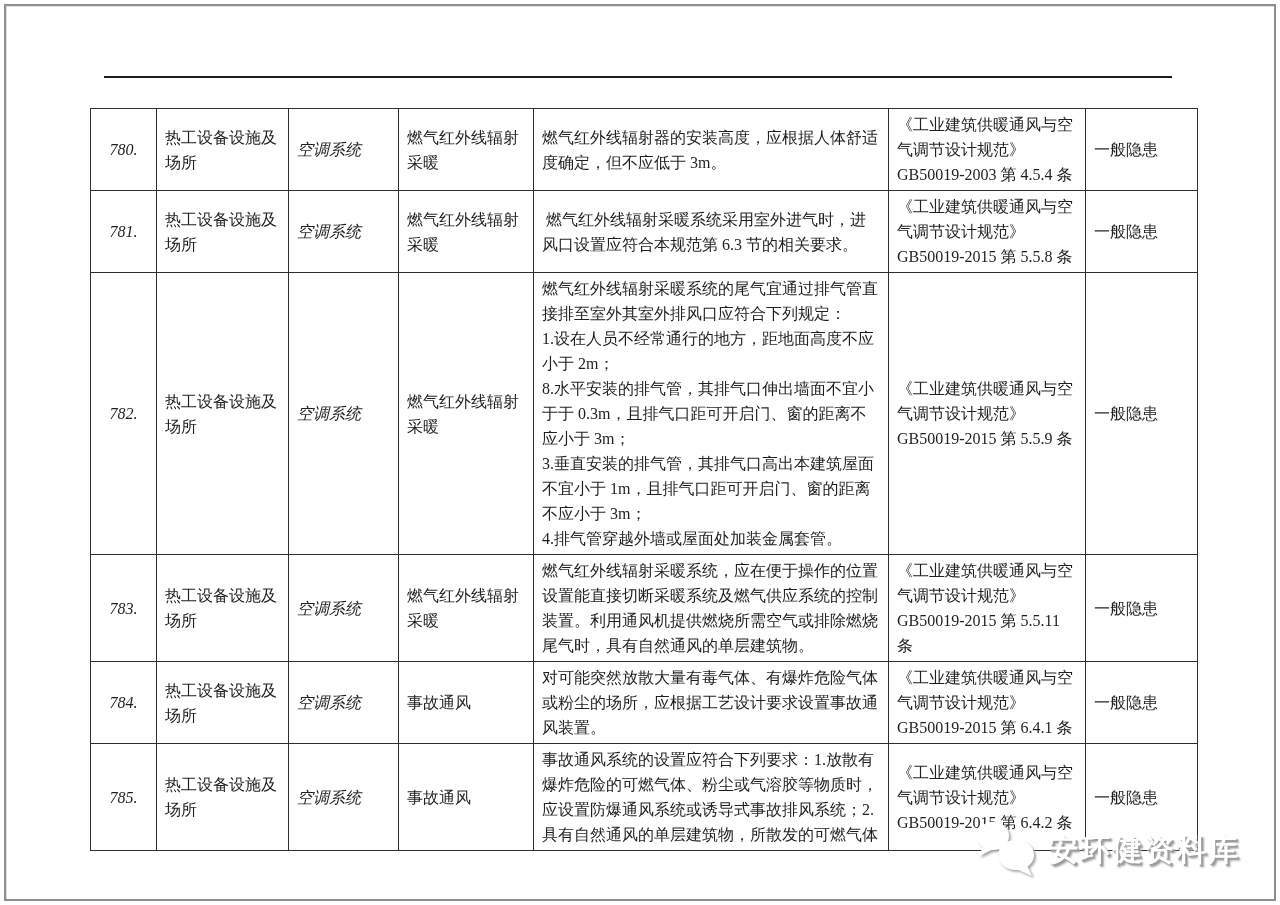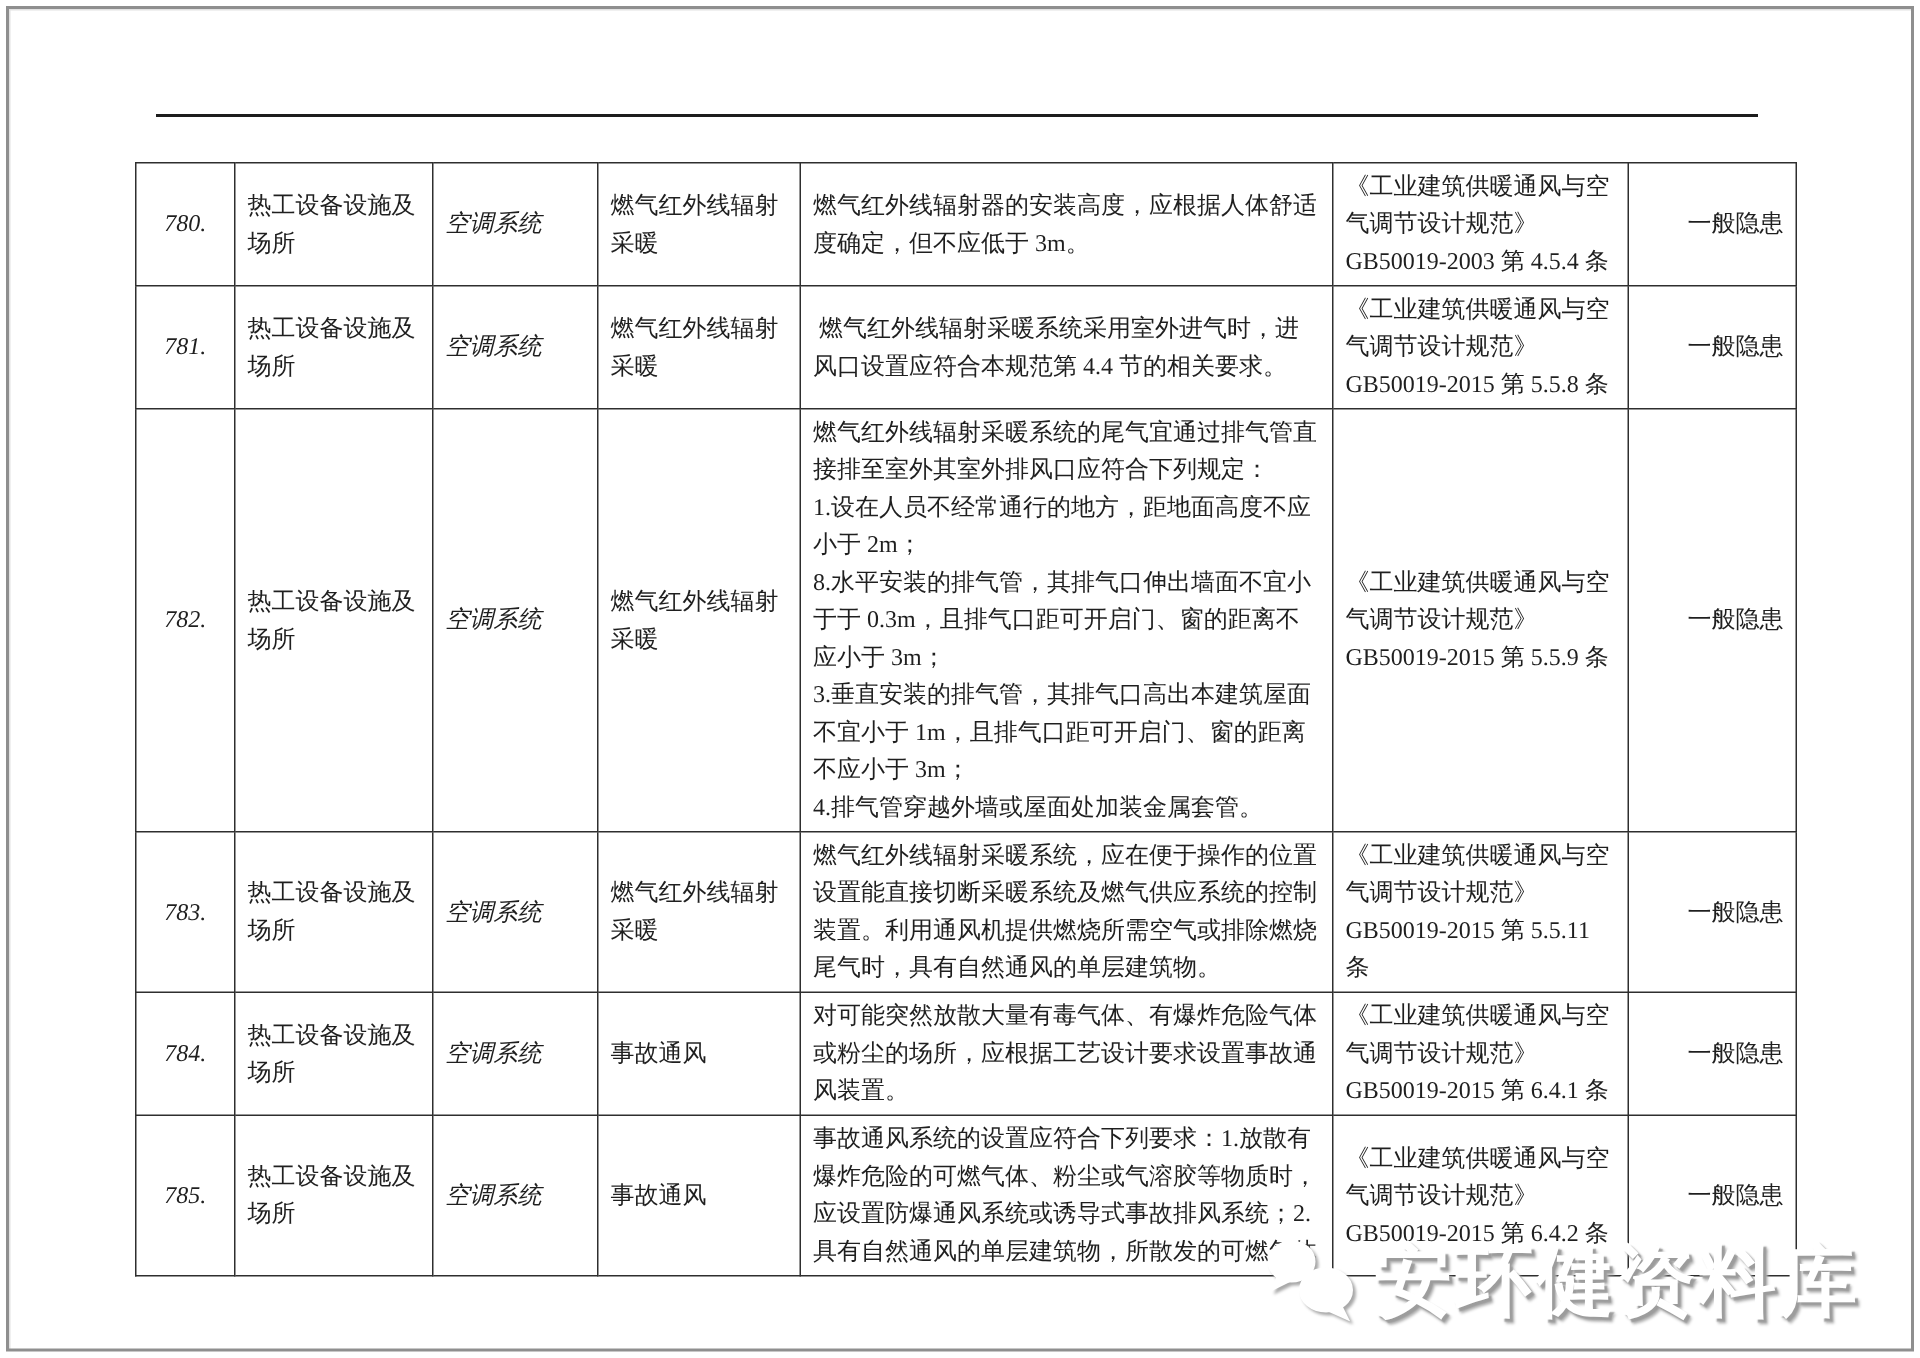--- a/index.html
+++ b/index.html
@@ -53,39 +53,39 @@
   td.col-description {
     white-space: pre-wrap;
     padding: 3px 8px;
     line-height: 25px;
   }
   td.col-reference {
     white-space: pre-wrap;
     padding: 2px 4px 2px 6px;
     line-height: 24px;
   }
-  td.col-level { text-align: right; padding: 3px 4px; }
+  td.col-level { text-align: left; padding: 3px 4px; }
   tr:nth-child(1) { height: 72px; }
   tr:nth-child(2) { height: 72px; }
   tr:nth-child(3) { height: 266px; }
   tr:nth-child(4) { height: 99px; }
   tr:nth-child(5) { height: 66px; }
   tr:nth-child(6) { height: 102px; }
   .watermark {
     position: absolute;
     right: 40px;
     top: 820px;
     display: flex;
     align-items: center;
     gap: 8px;
   }
   .watermark-text {
     font-family: "Liberation Sans", "DejaVu Sans", sans-serif;
     font-weight: bold;
-    font-size: 52px;
+    font-size: 30px;
     letter-spacing: 2px;
     color: #ffffff;
     text-shadow: 2px 2px 1px #9c9c9c, 3px 3px 2px #b5b5b5;
   }
   .wechat-icon {
     filter: drop-shadow(2px 2px 1px #a8a8a8);
   }
 </style>
 </head>
 <body>
@@ -115,21 +115,21 @@
           <td class="col-description">燃气红外线辐射器的安装高度，应根据人体舒适度确定，但不应低于 3m。</td>
           <td class="col-reference">《工业建筑供暖通风与空气调节设计规范》
 GB50019-2003 第 4.5.4 条</td>
           <td class="col-level">一般隐患</td>
         </tr>
         <tr>
           <td class="col-no">781.</td>
           <td class="col-category">热工设备设施及场所</td>
           <td class="col-system">空调系统</td>
           <td class="col-subsystem">燃气红外线辐射采暖</td>
-          <td class="col-description"> 燃气红外线辐射采暖系统采用室外进气时，进风口设置应符合本规范第 4.4 节的相关要求。</td>
+          <td class="col-description"> 燃气红外线辐射采暖系统采用室外进气时，进风口设置应符合本规范第 6.3 节的相关要求。</td>
           <td class="col-reference">《工业建筑供暖通风与空气调节设计规范》
 GB50019-2015 第 5.5.8 条</td>
           <td class="col-level">一般隐患</td>
         </tr>
         <tr>
           <td class="col-no">782.</td>
           <td class="col-category">热工设备设施及场所</td>
           <td class="col-system">空调系统</td>
           <td class="col-subsystem">燃气红外线辐射采暖</td>
           <td class="col-description">燃气红外线辐射采暖系统的尾气宜通过排气管直接排至室外其室外排风口应符合下列规定：

